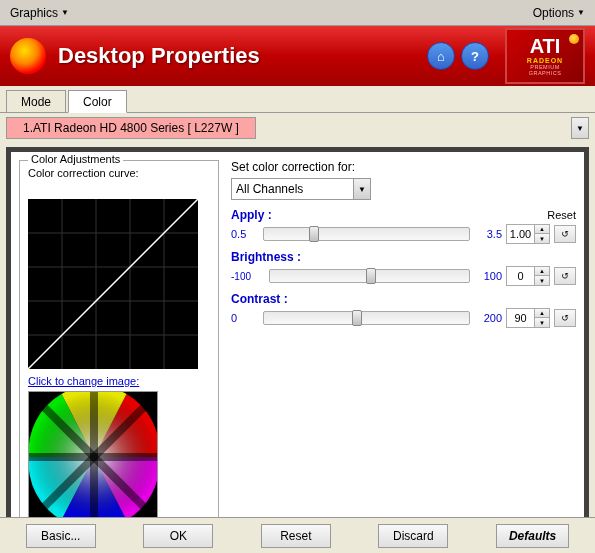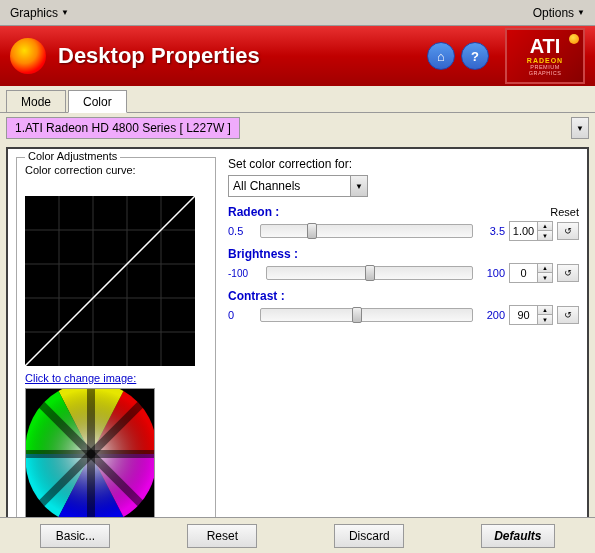--- a/index.html
+++ b/index.html
@@ -144,23 +144,23 @@
     .device-row {
       padding: 4px 6px;
       display: flex;
       align-items: center;
       background: #ece9d8;
     }
     .device-select {
       flex: 1;
       height: 22px;
       border: 1px solid #999;
-      background: #f0abfc;
-      font-size: 12px;
-      padding: 1px 8px;
+      background: #fca5a5;
+      font-size: 12px;
+      padding: 1px 16px;
       appearance: none;
       -webkit-appearance: none;
     }
     .select-wrapper {
       flex: 1;
       position: relative;
     }
     .select-arrow {
       position: absolute;
       right: 0;
@@ -173,21 +173,21 @@
       align-items: center;
       justify-content: center;
       font-size: 8px;
       cursor: pointer;
     }
 
     
     .main-content {
       background: white;
       margin: 4px 6px;
-      border: 2px solid #404040;
+      border: 5px solid #404040;
       padding: 8px;
       display: flex;
       gap: 12px;
     }
 
     .left-panel {
       width: 200px;
       flex-shrink: 0;
     }
     .right-panel {
@@ -557,21 +557,21 @@
         <option>Red</option>
         <option>Green</option>
         <option>Blue</option>
       </select>
       <div class="channel-arrow">▼</div>
     </div>
 
     
     <div class="slider-section">
       <div class="slider-header">
-        <span class="slider-name">Radeon :</span>
+        <span class="slider-name">Apply :</span>
         <span class="slider-reset">Reset</span>
       </div>
       <div class="slider-row">
         <span class="slider-min">0.5</span>
         <div class="slider-track">
           <div class="slider-thumb" style="left: 22%;"></div>
         </div>
         <span class="slider-max">3.5</span>
         <div class="spinner-wrapper">
           <input class="spinner-value" type="text" value="1.00" style="">
@@ -629,20 +629,23 @@
     </div>
 
   </div>
 </div>
 
 <div class="bottom-bar">
   <button class="bottom-btn">
     <span>Basic...</span>
   </button>
   <button class="bottom-btn">
+    <span>OK</span>
+  </button>
+  <button class="bottom-btn">
     <span>Reset</span>
   </button>
   <button class="bottom-btn">
     <span>Discard</span>
   </button>
   <button class="bottom-btn default">
     <span>Defaults</span>
   </button>
 </div>
 

